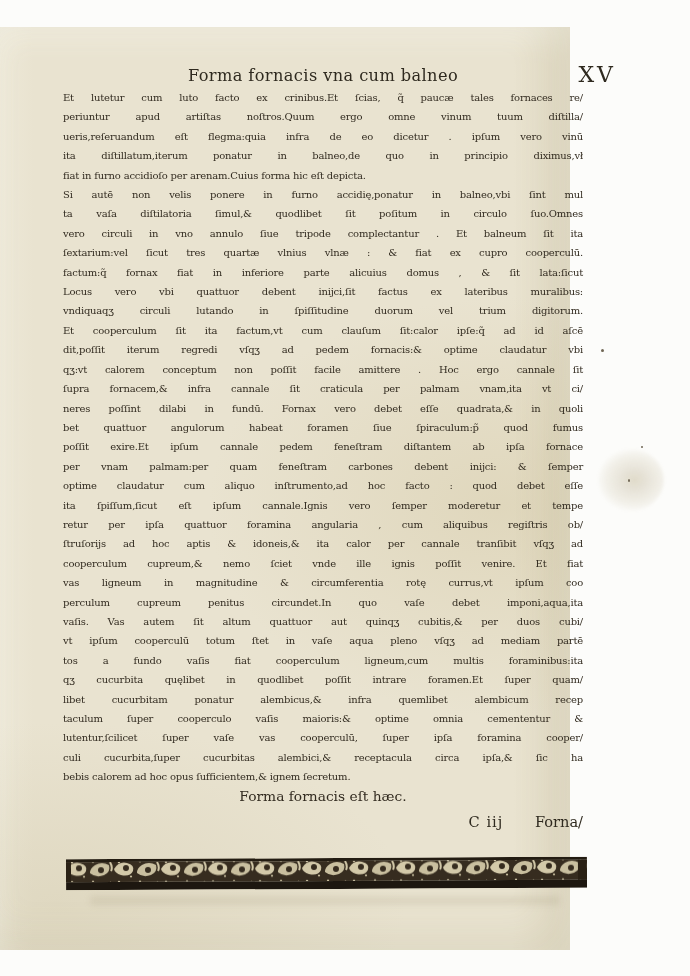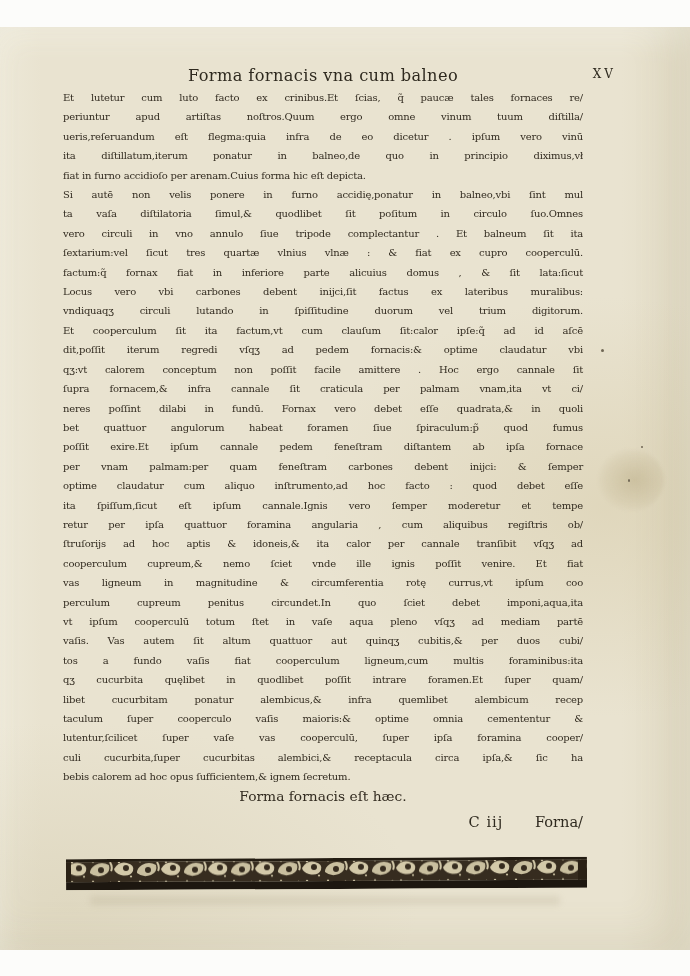--- a/index.html
+++ b/index.html
@@ -4,37 +4,37 @@
 <style>
   html,body{margin:0;padding:0;background:#ffffff;}
   .scan{
     position:relative;
     width:690px;height:976px;
     background:#fcfcfa;
     overflow:hidden;
     font-family:"DejaVu Serif","DejaVu Sans",serif;
   }
   .paper{
-    position:absolute;left:0;top:27px;width:690px;height:923px;
+    position:absolute;left:0;top:27px;width:570px;height:923px;
     background:
       radial-gradient(ellipse 420px 300px at 88% 52%, rgba(212,200,164,0.45), transparent 70%),
       radial-gradient(ellipse 500px 260px at 10% 95%, rgba(205,196,165,0.35), transparent 70%),
       linear-gradient(to right, #ede8d7 0%, #e9e3d0 6%, #e9e3d0 90%, #e2dbc5 100%);
     box-shadow: inset -18px -12px 40px rgba(140,128,92,0.12), inset 0 14px 26px rgba(255,255,250,0.35);
     color:#332c21;
   }
   .content{position:absolute;left:63px;top:38px;width:520px;}
   .header-line{
     position:relative;text-align:center;
     font-size:16.2px;line-height:21px;letter-spacing:0.4px;
     color:#2f2a1f;white-space:nowrap;
   }
   .page-num{
     position:absolute;right:-33px;top:-1px;
-    font-size:12px;letter-spacing:3px;color:#2f2a1f;
+    font-size:22px;letter-spacing:3px;color:#2f2a1f;
   }
   .body-text{margin-top:2px;}
   .line{
     font-size:10px;line-height:19.4px;letter-spacing:-0.2px;
     text-align:justify;text-align-last:justify;
     color:#332c21;
   }
   .line.short{text-align-last:left;}
   .caption-line{
     font-size:13.8px;line-height:19.4px;text-align:center;color:#332c21;
@@ -84,39 +84,39 @@
           <div class="line">Et lutetur cum luto facto ex crinibus.Et ſcias, q̃ paucæ tales fornaces re/</div>
           <div class="line">periuntur apud artiſtas noſtros.Quum ergo omne vinum tuum diſtilla/</div>
           <div class="line">ueris,reſeruandum eſt flegma:quia infra de eo dicetur . ipſum vero vinū</div>
           <div class="line">ita diſtillatum,iterum ponatur in balneo,de quo in principio diximus,vł</div>
           <div class="line short">fiat in furno accidioſo per arenam.Cuius forma hic eſt depicta.</div>
           <div class="line">Si autē non velis ponere in furno accidię,ponatur in balneo,vbi ſint mul</div>
           <div class="line">ta vaſa diſtilatoria ſimul,&amp; quodlibet ſit poſitum in circulo ſuo.Omnes</div>
           <div class="line">vero circuli in vno annulo ſiue tripode complectantur . Et balneum ſit ita</div>
           <div class="line">ſextarium:vel ſicut tres quartæ vlnius vlnæ : &amp; fiat ex cupro cooperculū.</div>
           <div class="line">factum:q̃ fornax fiat in inferiore parte alicuius domus , &amp; ſit lata:ſicut</div>
-          <div class="line">Locus vero vbi carbones debent inijci,ſit factus ex lateribus muralibus:</div>
+          <div class="line">Locus vero vbi quattuor debent inijci,ſit factus ex lateribus muralibus:</div>
           <div class="line">vndiquaqʒ circuli lutando in ſpiſſitudine duorum vel trium digitorum.</div>
           <div class="line">Et cooperculum ſit ita factum,vt cum clauſum ſit:calor ipſe:q̃ ad id aſcē</div>
           <div class="line">dit,poſſit iterum regredi vſqʒ ad pedem fornacis:&amp; optime claudatur vbi</div>
           <div class="line">qʒ:vt calorem conceptum non poſſit facile amittere . Hoc ergo cannale ſit</div>
           <div class="line">ſupra fornacem,&amp; infra cannale ſit craticula per palmam vnam,ita vt ci/</div>
           <div class="line">neres poſſint dilabi in fundū. Fornax vero debet eſſe quadrata,&amp; in quoli</div>
           <div class="line">bet quattuor angulorum habeat foramen ſiue ſpiraculum:p̃ quod fumus</div>
           <div class="line">poſſit exire.Et ipſum cannale pedem feneſtram diſtantem ab ipſa fornace</div>
           <div class="line">per vnam palmam:per quam feneſtram carbones debent inijci: &amp; ſemper</div>
           <div class="line">optime claudatur cum aliquo inſtrumento,ad hoc facto : quod debet eſſe</div>
           <div class="line">ita ſpiſſum,ſicut eſt ipſum cannale.Ignis vero ſemper moderetur et tempe</div>
           <div class="line">retur per ipſa quattuor foramina angularia , cum aliquibus regiſtris ob/</div>
           <div class="line">ſtruſorijs ad hoc aptis &amp; idoneis,&amp; ita calor per cannale tranſibit vſqʒ ad</div>
           <div class="line">cooperculum cupreum,&amp; nemo ſciet vnde ille ignis poſſit venire. Et fiat</div>
           <div class="line">vas ligneum in magnitudine &amp; circumferentia rotę currus,vt ipſum coo</div>
-          <div class="line">perculum cupreum penitus circundet.In quo ſciet debet imponi,aqua,ita</div>
+          <div class="line">perculum cupreum penitus circundet.In quo vaſe debet imponi,aqua,ita</div>
+          <div class="line">vaſis. Vas autem ſit altum quattuor aut quinqʒ cubitis,&amp; per duos cubi/</div>
           <div class="line">vt ipſum cooperculū totum ſtet in vaſe aqua pleno vſqʒ ad mediam partē</div>
-          <div class="line">vaſis. Vas autem ſit altum quattuor aut quinqʒ cubitis,&amp; per duos cubi/</div>
           <div class="line">tos a fundo vaſis fiat cooperculum ligneum,cum multis foraminibus:ita</div>
           <div class="line">qʒ cucurbita quęlibet in quodlibet poſſit intrare foramen.Et ſuper quam/</div>
           <div class="line">libet cucurbitam ponatur alembicus,&amp; infra quemlibet alembicum recep</div>
           <div class="line">taculum ſuper cooperculo vaſis maioris:&amp; optime omnia cemententur &amp;</div>
           <div class="line">lutentur,ſcilicet ſuper vaſe vas cooperculū, ſuper ipſa foramina cooper/</div>
           <div class="line">culi cucurbita,ſuper cucurbitas alembici,&amp; receptacula circa ipſa,&amp; ſic ha</div>
           <div class="line short">bebis calorem ad hoc opus ſufficientem,&amp; ignem ſecretum.</div>
         </div>
 
       <div class="caption-line">Forma fornacis eſt hæc.</div>

